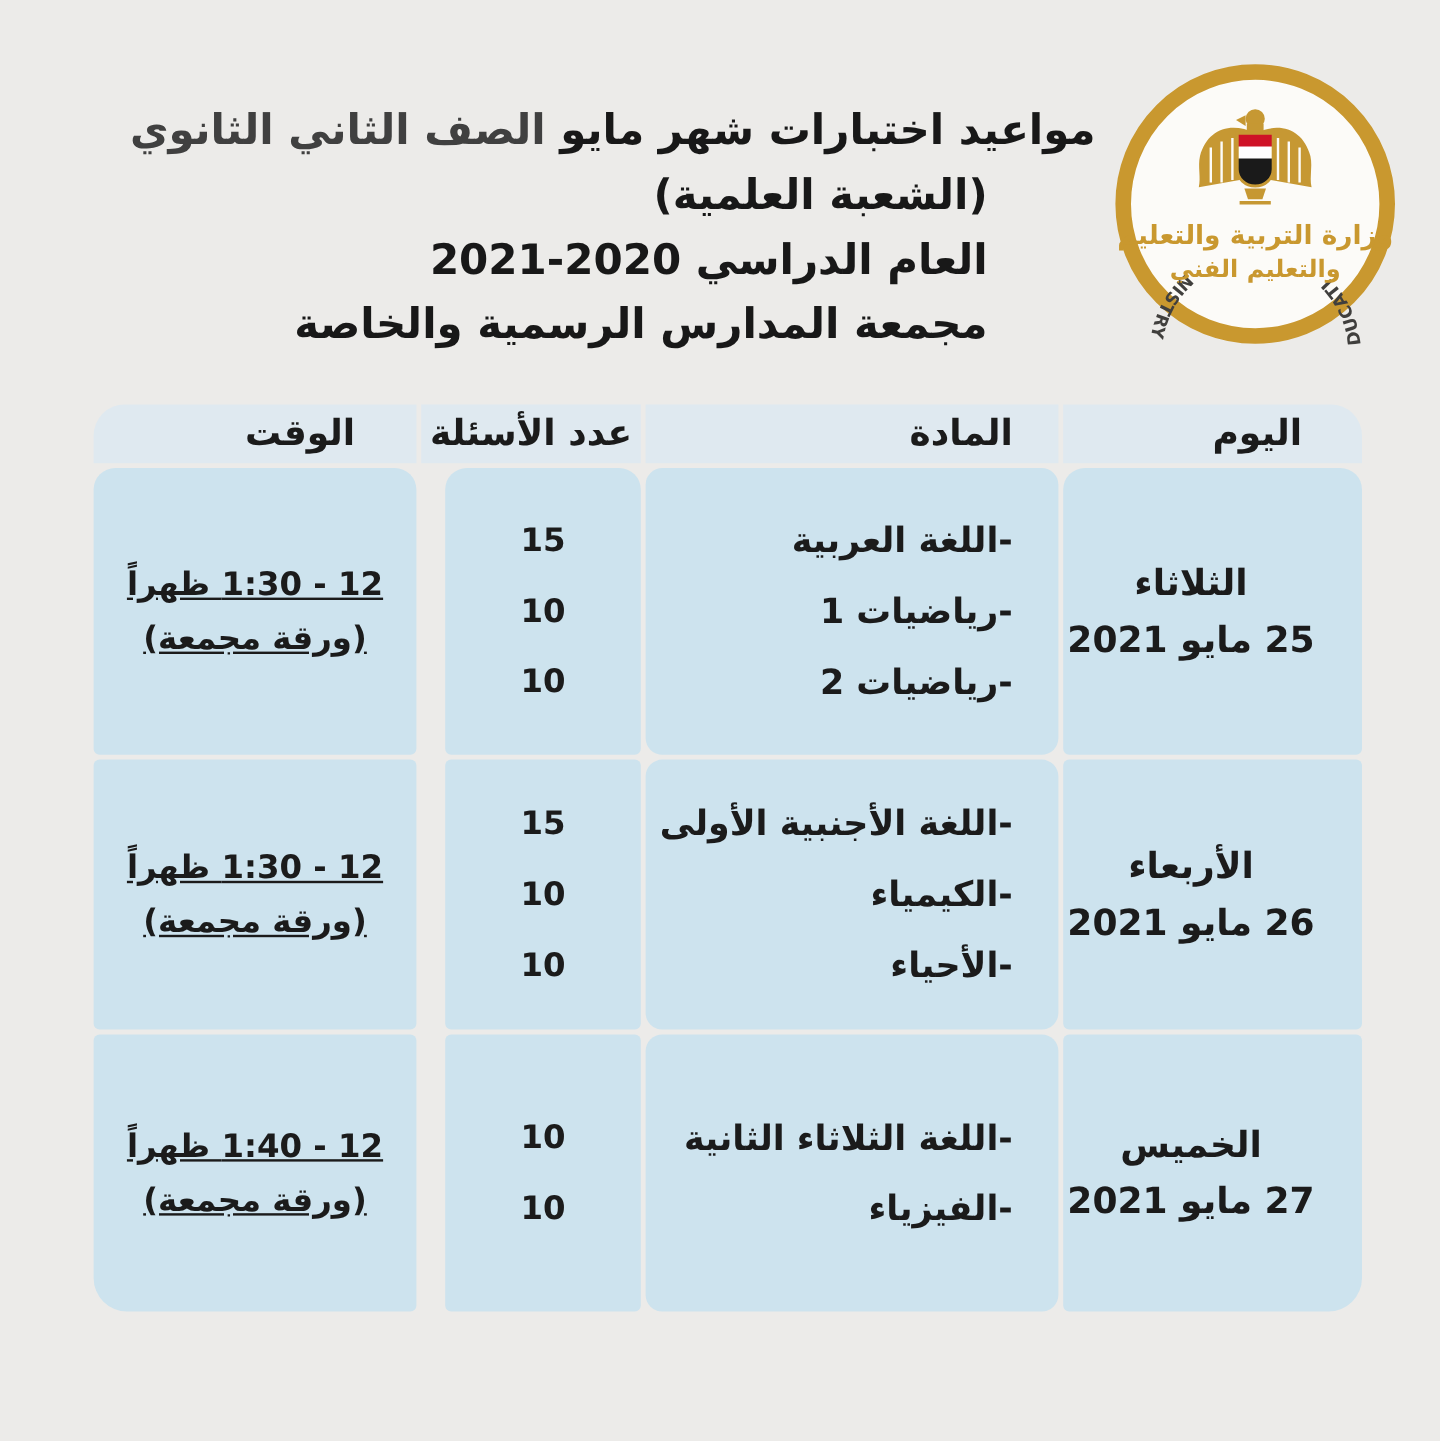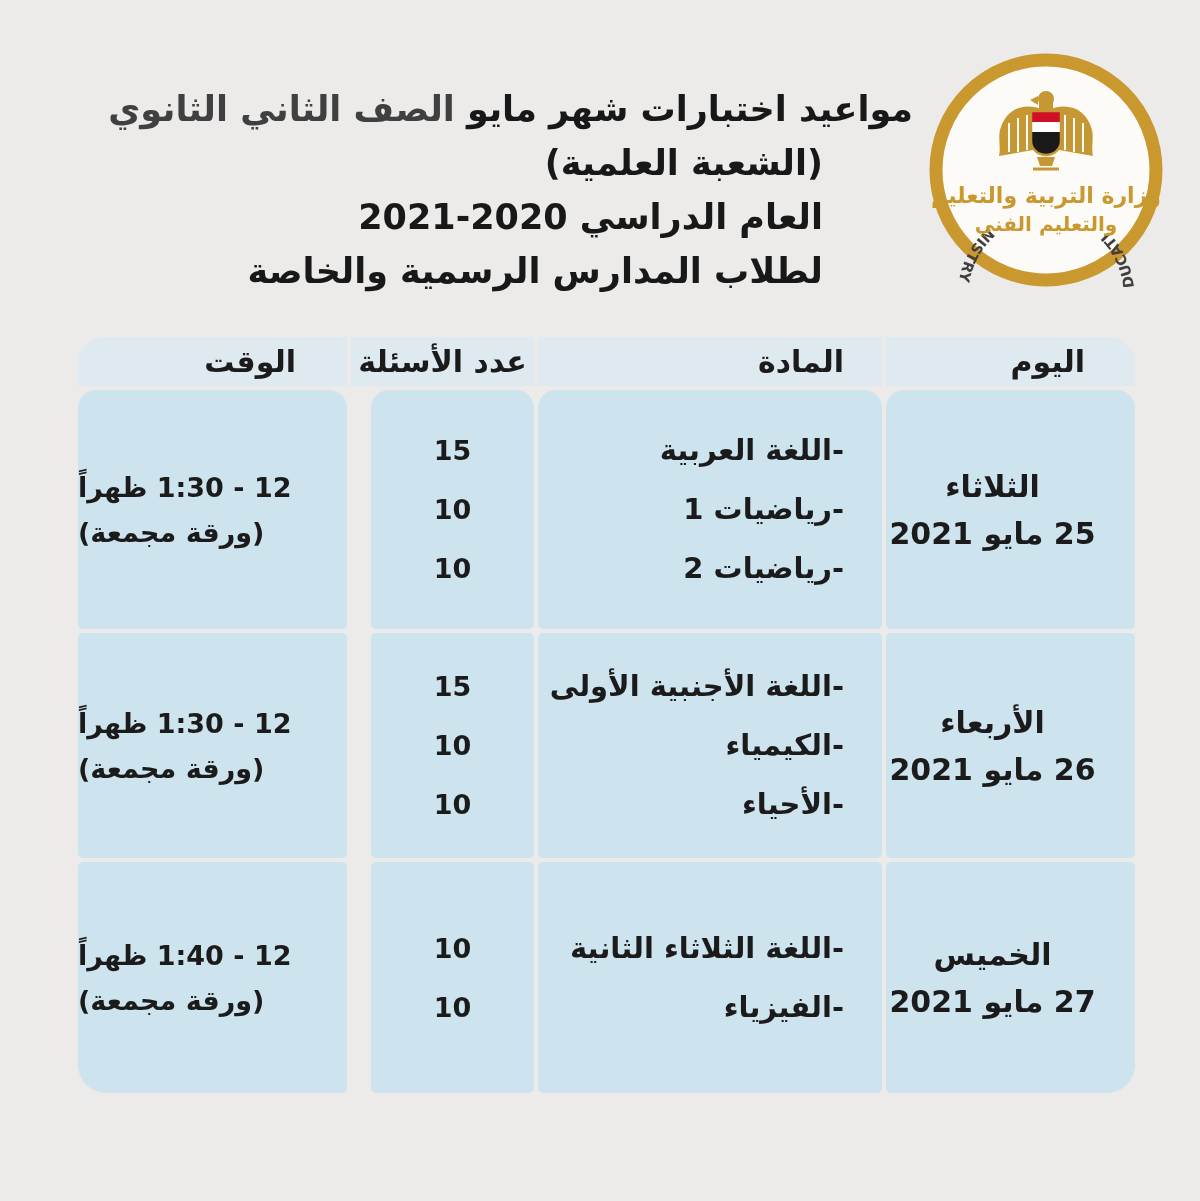--- a/index.html
+++ b/index.html
@@ -49,34 +49,34 @@
   .bc {
     background:#cde3ee;
     display:flex; flex-direction:column; justify-content:center;
     font-weight:bold; border-radius:5px; white-space:nowrap;
   }
   .r1 { border-top-left-radius:18px; border-top-right-radius:18px; }
   .r3.day  { border-bottom-right-radius:28px; }
   .r3.time { border-bottom-left-radius:28px; }
 
   .bc.day  { align-items:center; padding-right:36px; font-size:30px; line-height:47px; }
-  .bc.subj { align-items:flex-start; padding-right:38px; font-size:29px; line-height:59px; }
+  .bc.subj { align-items:flex-start; padding-right:38px; font-size:29px; line-height:59px;border-radius:14px; }
   .bc.q    { align-items:center; font-size:27px; line-height:59px;margin-left:20px; }
-  .bc.time { align-items:flex-end; font-size:27px; line-height:45px; }
+  .bc.time { align-items:center; font-size:27px; line-height:45px;text-decoration:underline; }
 </style>
 </head>
 <body>
 
 <div class="canvas">
 
   <div class="title">
     <div><span>مواعيد اختبارات شهر مايو</span> <span class="blue">الصف الثاني الثانوي</span></div>
     <div class="indent">(الشعبة العلمية)</div>
     <div class="indent">العام الدراسي 2020-2021</div>
-    <div class="indent">لطلاب المدارس الرسمية والخاصة</div>
+    <div class="indent">مجمعة المدارس الرسمية والخاصة</div>
   </div>
 
   <svg class="logo" viewBox="0 0 234 234" aria-hidden="true">
     <circle cx="117" cy="117" r="110" fill="#fcfbf8" stroke="#c9982f" stroke-width="13"></circle>
     <path id="ringPath" d="M 54.8 179.2 A 88 88 0 1 0 179.2 179.2" fill="none"></path>
     <text font-size="14.5" font-weight="bold" fill="#403f3d" letter-spacing="0.6" text-anchor="middle">
       <textPath href="#ringPath" startOffset="50%">MINISTRY OF EDUCATION AND TECHNICAL EDUCATION</textPath>
     </text>
 
     <g>

